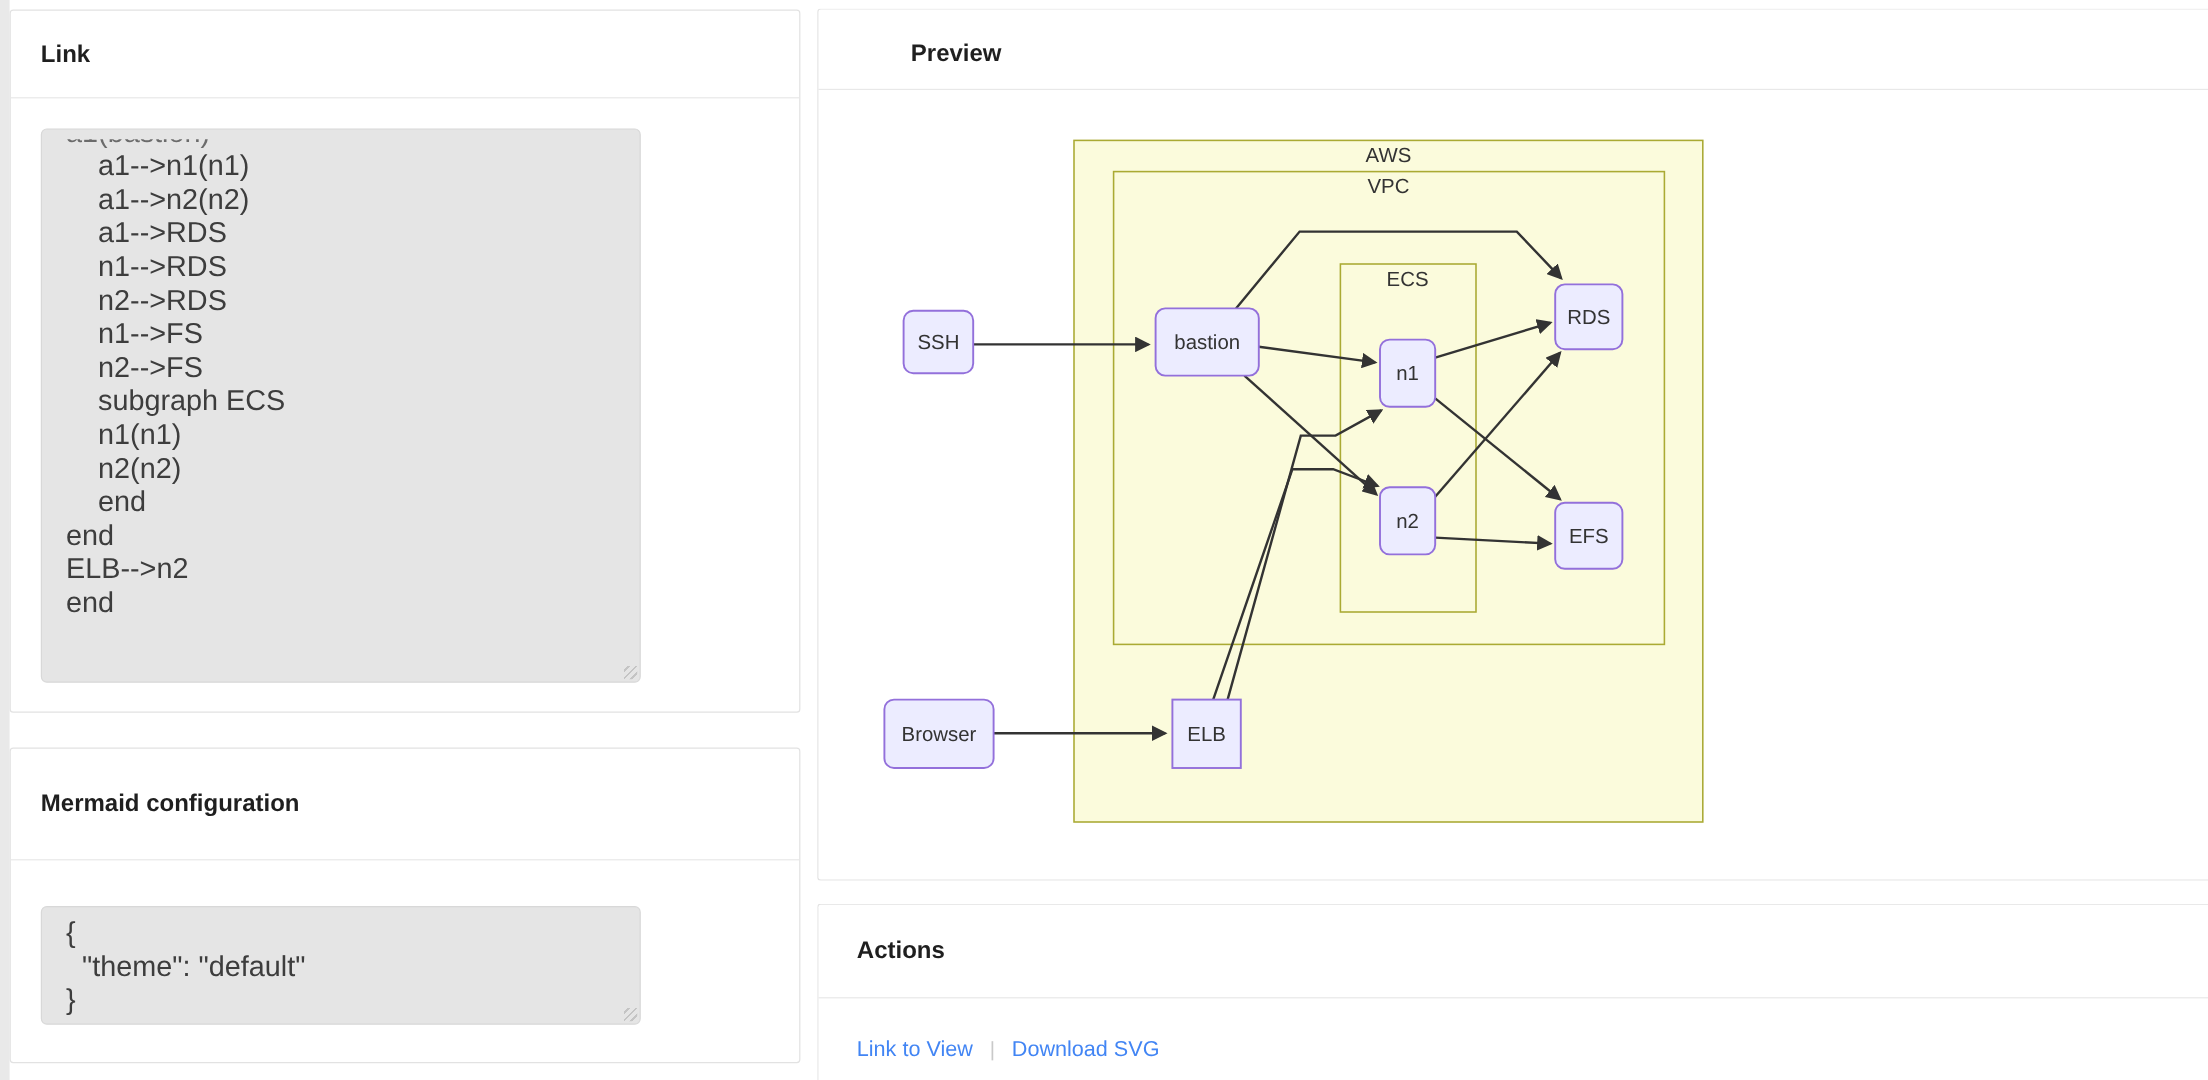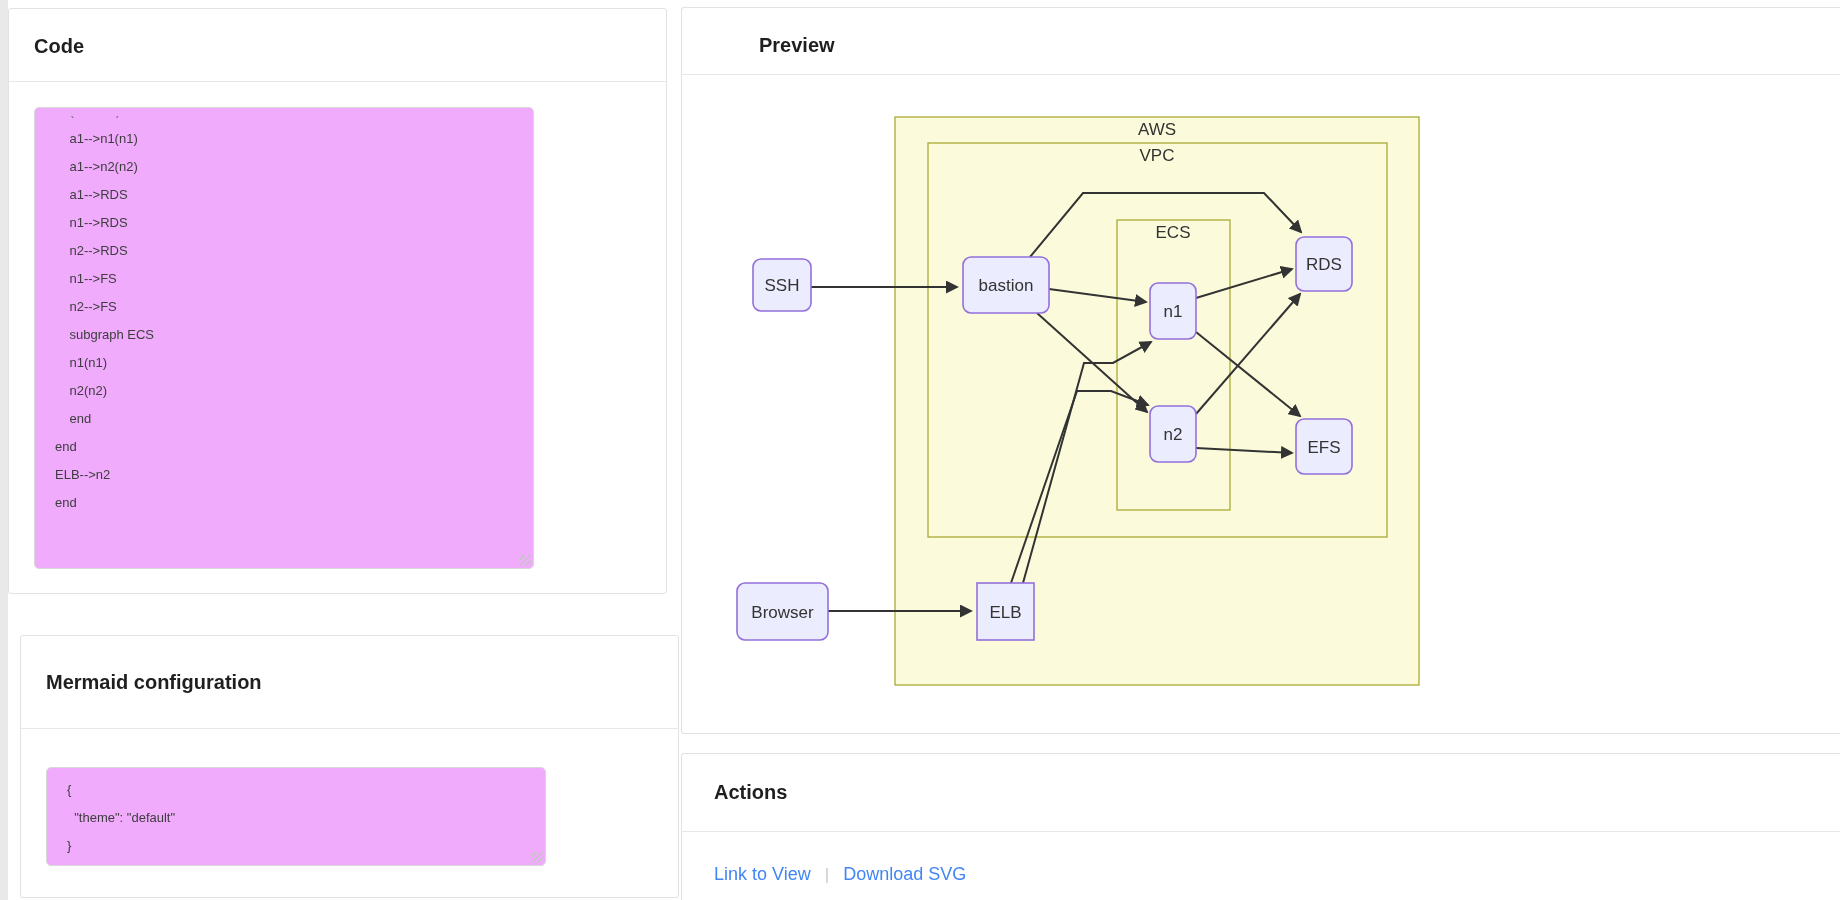--- a/index.html
+++ b/index.html
@@ -13,23 +13,23 @@
   .edge-strip.left{left:0;}
   .card{
     position:absolute;background:#fff;border:1px solid #e2e2e2;border-radius:3px;
   }
   .card-title{
     position:absolute;left:25px;font-size:20px;font-weight:700;color:#1f1f1f;
     white-space:nowrap;
   }
   .card-divider{position:absolute;left:0;right:0;height:0;border-top:1px solid #e8e8e8;}
   .editor{
-    position:absolute;background:#f0abfc;border:1px solid #d8d8d8;border-radius:5px;
+    position:absolute;background:#e5e5e5;border:1px solid #d8d8d8;border-radius:5px;
     font-family:"Liberation Sans","DejaVu Sans",sans-serif;
-    font-size:13px;color:#3d3d3d;overflow:hidden;
+    font-size:24px;color:#3d3d3d;overflow:hidden;
     padding:8px 18px 0 20px;box-sizing:border-box;cursor:text;
   }
   .editor .line{height:28px;line-height:28px;white-space:pre;}
   .partial-clip{height:9px;overflow:hidden;}
   .partial-clip .line{margin-top:-19px;color:#6b6b6b;}
   .resize-grip{
     position:absolute;right:2px;bottom:2px;width:11px;height:11px;
     background:repeating-linear-gradient(-45deg,transparent 0 3px,#c4c4c4 3px 4.5px);
     cursor:nwse-resize;
   }
@@ -39,21 +39,21 @@
   .actions-links a{color:#4285f4;text-decoration:none;cursor:pointer;}
   .link-sep{color:#c9c9c9;font-size:17px;}
   svg text{font-family:"Liberation Sans","DejaVu Sans",sans-serif;}
 </style>
 </head>
 <body>
 
 <div class="edge-strip left"></div>
 
 <div class="card" style="left:8px;top:8px;width:657px;height:584px;">
-  <div class="card-title" style="top:26px;">Code</div>
+  <div class="card-title" style="top:26px;">Link</div>
   <div class="card-divider" style="top:72px;"></div>
 
   <div class="editor" style="left:25px;top:98px;width:500px;height:462px;">
     <div class="partial-clip">
       <div class="line">a1(bastion)</div>
     </div>
     <div id="code-lines">
         <div class="line">    a1--&gt;n1(n1)</div>
         <div class="line">    a1--&gt;n2(n2)</div>
         <div class="line">    a1--&gt;RDS</div>
@@ -69,21 +69,21 @@
         <div class="line">ELB--&gt;n2</div>
         <div class="line">end</div>
       </div>
     <div class="line">
       
     </div>
     <div class="resize-grip"></div>
   </div>
 </div>
 
-<div class="card" style="left:20px;top:623px;width:657px;height:261px;margin-top:12px;">
+<div class="card" style="left:8px;top:623px;width:657px;height:261px;">
   <div class="card-title" style="top:658px;margin-top:-623px;position:absolute;">Mermaid configuration</div>
   <div class="card-divider" style="top:92px;"></div>
 
   <div class="editor" style="left:25px;top:131px;width:500px;height:99px;">
     <div id="config-lines">
         <div class="line">{</div>
         <div class="line">  "theme": "default"</div>
         <div class="line">}</div>
       </div>
     <div class="resize-grip"></div>

